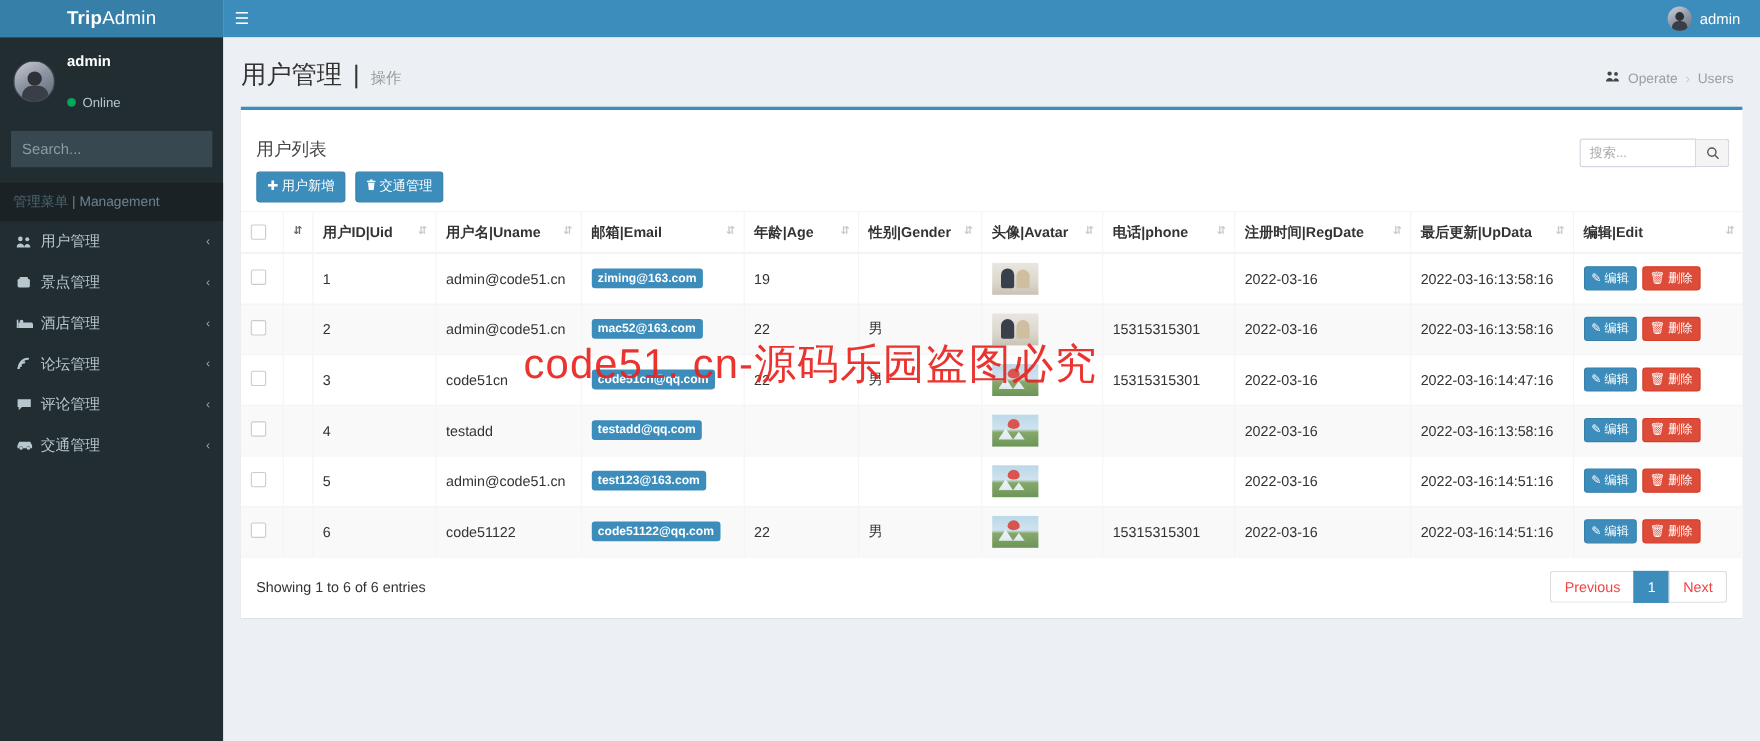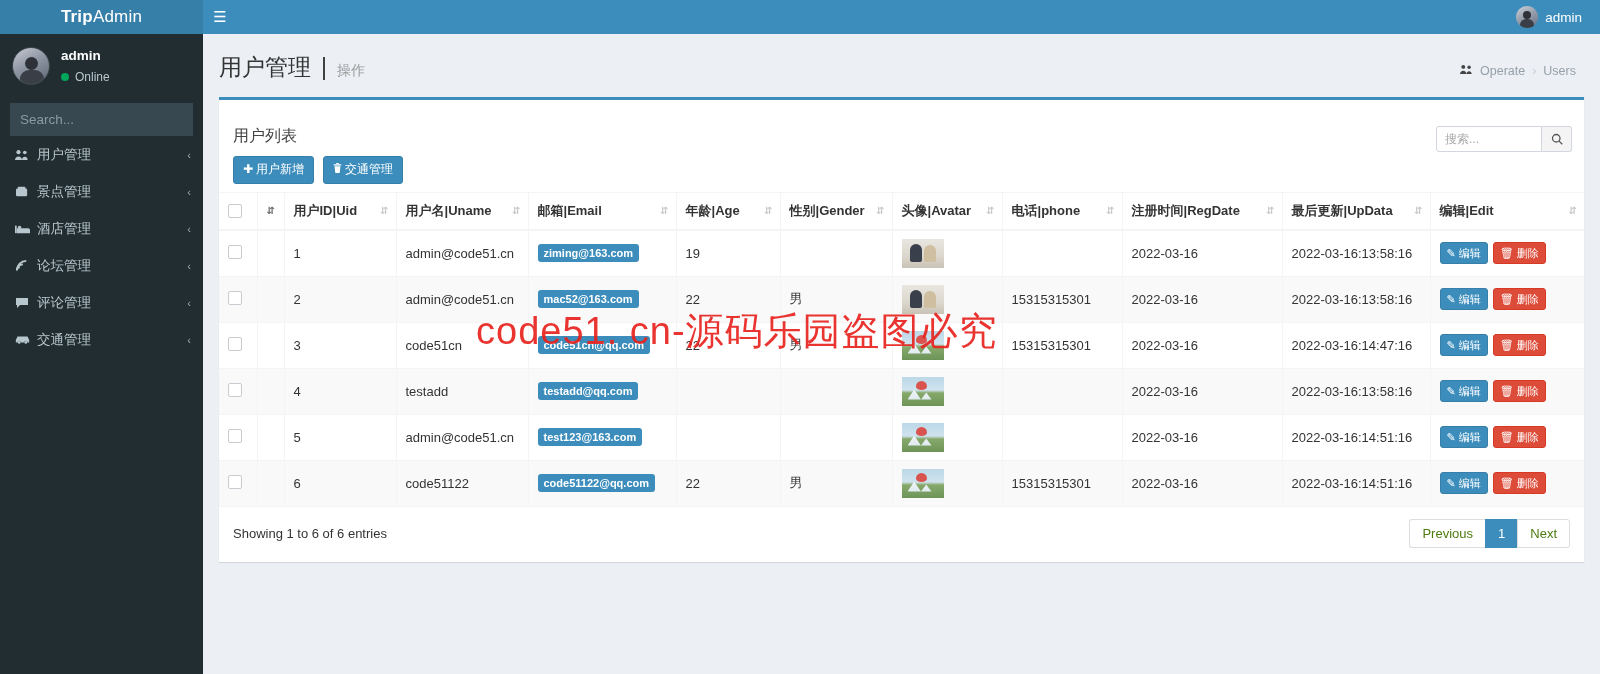--- a/index.html
+++ b/index.html
@@ -40,21 +40,21 @@
     width:13px; height:13px; border-radius:50%;
     background:#2e3238;
   }
   .avatar-circle::after {
     content:""; position:absolute; left:7px; top:22px;
     width:24px; height:20px; border-radius:9px 9px 0 0;
     background:#3a3f47;
   }
   .userinfo { margin-left: 11px; line-height: 1.35; }
   .userinfo .uname { color: #fff; font-size: 13.5px; font-weight: bold; }
-  .userinfo .ustatus { color: #b8c7ce; font-size: 12px; display:flex; align-items:center; margin-top:3px;}
+  .userinfo .ustatus { color: #b8c7ce; font-size: 12px; display:flex; align-items:center; margin-top:20px;}
   .dot-online {
     width: 8px; height: 8px; border-radius: 50%;
     background: #3c8dbc; background: #00a65a; display: inline-block;
     margin-right: 6px;
   }
   .side-search {
     margin: 8px 10px 0 10px;
     height: 33px; background: #374850;
     display: flex; align-items: center;
     position: relative;
@@ -256,21 +256,21 @@
   .edit-cell { white-space: nowrap; display: flex; gap: 5px; }
 
   .table-footer {
     display: flex; align-items: center; justify-content: space-between;
     padding: 12px 14px 14px 14px;
   }
   .footer-info { font-size: 13px; color: #333; }
   .pager { display: flex; }
   .pager .pg {
     border: 1px solid #ddd; border-right: 0;
-    padding: 6px 12px; font-size: 13px; color: #4d7c0f;
+    padding: 6px 12px; font-size: 13px; color: #ef4444;
     background: #fff; cursor: pointer;
   }
   .pager .pg:first-child { border-radius: 3px 0 0 3px; }
   .pager .pg:last-child { border-right: 1px solid #ddd; border-radius: 0 3px 3px 0; }
   .pager .pg.current { background: #3c8dbc; color: #fff; border-color: #3c8dbc; }
 
   
   .watermark {
     position: absolute; left: 476px; top: 306px;
     font-size: 38px; color: #e8231f; opacity: .92;
@@ -304,20 +304,24 @@
     <div class="side-search">
       <input type="text" placeholder="Search..." style="">
       <button class="sbtn">
         <svg width="13" height="13" viewBox="0 0 16 16" fill="none" stroke="currentColor" stroke-width="1.7">
           <circle cx="7" cy="7" r="5"></circle>
             <line x1="10.8" y1="10.8" x2="15" y2="15"></line>
         </svg>
       </button>
     </div>
 
+    <div class="menu-header">
+      <span>管理菜单</span>
+      <span class="en">| Management</span>
+    </div>
 
     <div>
       <div class="menu-item">
         <span class="mi-icon">
           <svg width="14" height="12" viewBox="0 0 20 16" fill="currentColor">
               <circle cx="5" cy="4" r="3"></circle>
               <circle cx="14" cy="4.5" r="2.6"></circle>
               <path d="M0 15c0-3 2.4-5 5-5s5 2 5 5z"></path>
               <path d="M10 15c0-2.6 1.9-4.4 4-4.4S18 12.4 18 15z"></path>
             </svg>

